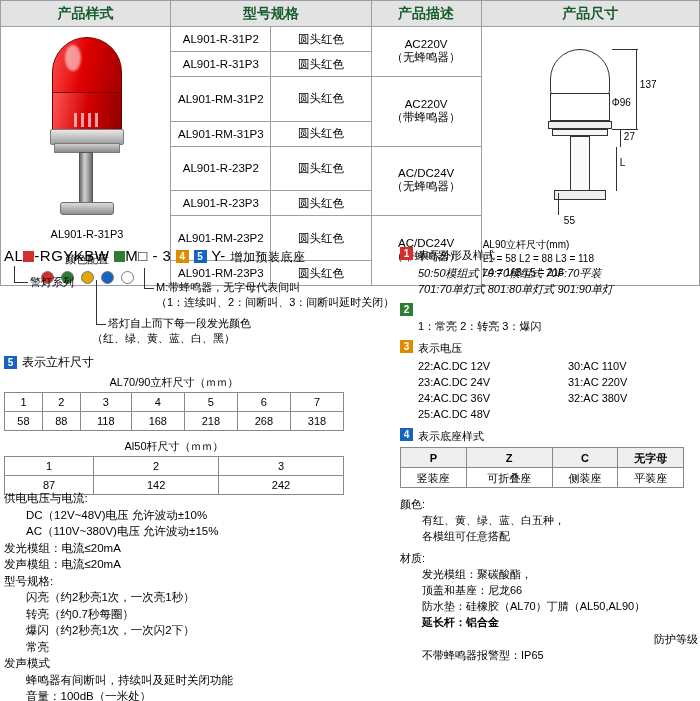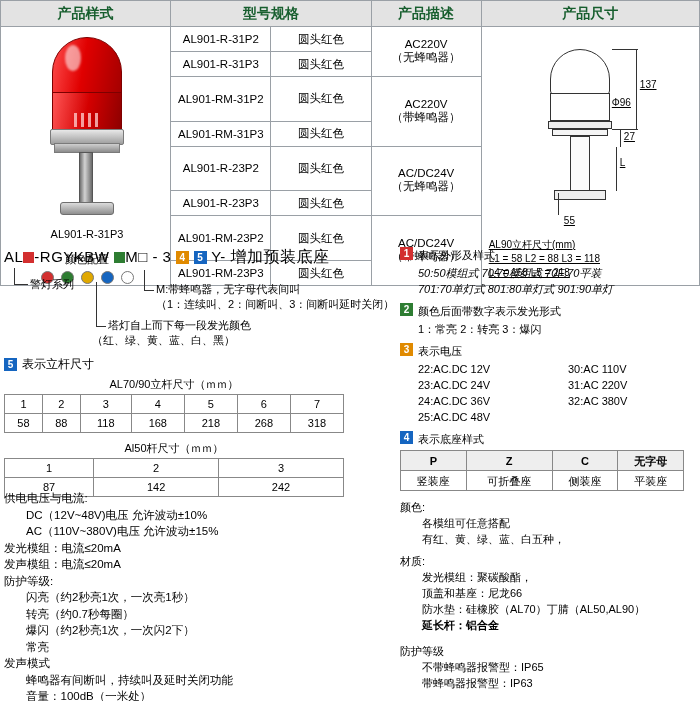--- a/index.html
+++ b/index.html
@@ -76,21 +76,21 @@
   }
   .d-body{
     position:absolute; left:42px; top:60px; width:60px; height:28px;
     background:#fff; border:1.5px solid #333;
   }
   .d-ring1{ position:absolute; left:40px; top:88px; width:64px; height:8px; border:1.5px solid #333; background:#eee;}
   .d-ring2{ position:absolute; left:44px; top:96px; width:56px; height:7px; border:1.5px solid #333; background:#f5f5f5;}
   .d-pole{ position:absolute; left:62px; top:103px; width:20px; height:56px; border:1.5px solid #333; background:#fafafa;}
   .d-foot{ position:absolute; left:46px; top:157px; width:52px; height:10px; border:1.5px solid #333; background:#eee;}
   .d-arrowline{ position:absolute; border-left:1px solid #333; }
-  .d-txt{ position:absolute; font-size:10px;text-decoration:underline; }
+  .d-txt{ position:absolute; font-size:10px; }
   .d-hline{ position:absolute; border-top:1px solid #333; }
 
   
   #naming { position:absolute; left:4px; top:247px; width:392px; }
   .code-row { font-size:15px; letter-spacing:0.5px; }
   .sqr { display:inline-block; width:11px; height:11px; vertical-align:-1px; }
   .sq-red{ background:#d32f2f; }
   .sq-green{ background:#2e7d32; }
   .numbox{
     display:inline-block; width:13px; height:13px; line-height:13px; color:#fff;
@@ -182,21 +182,21 @@
 
         <div class="d-txt" style="left:116px; top:98px;">27</div>
         <div class="d-arrowline" style="left:112px; top:96px; height:18px;"></div>
 
         <div class="d-txt" style="left:112px; top:124px;">L</div>
         <div class="d-arrowline" style="left:108px; top:114px; height:44px;"></div>
 
         <div class="d-txt" style="left:56px; top:182px;">55</div>
         <div class="d-arrowline" style="left:50px; top:160px; height:22px;"></div>
       </div>
-      <div style="font-size:10px; padding-left:6px; line-height:14px;text-decoration:underline;">
+      <div style="font-size:10px; line-height:14px;">
         <div>AL90立杆尺寸(mm)</div>
         <div>L1 = 58   L2 = 88   L3 = 118</div>
         <div>L4 = 168   L5 = 218</div>
       </div>
     </td>
   </tr>
 
   <tr>
     <td class="cell">AL901-R-31P3</td>
     <td class="cell">圆头红色</td>
@@ -243,21 +243,21 @@
 </tbody>
   </table>
 
 <div id="naming">
 
   <div class="code-row">
     <span>AL</span><span class="sqr sq-red"></span><span>-RGYKBW</span>
     <span class="sqr sq-green"></span><span>M□ - 3</span>
     <span class="numbox nb-orange">4</span><span> </span><span class="numbox nb-blue">5</span>
     <span> Y-</span>
-    <span style="font-size:16px">增加预装底座</span>
+    <span style="font-size:12px">增加预装底座</span>
   </div>
 
   <div style="position:relative; height:20px;">
     <div style="position:absolute; left:10px; top:0; width:1px; height:16px; background:#333;"></div>
     <div style="position:absolute; left:10px; top:16px; width:14px; height:1px; background:#333;"></div>
     <div style="position:absolute; left:26px; top:9px; font-size:11px;">警灯系列</div>
   </div>
 
   <div style="position:relative; height:34px; margin-top:-6px;">
     <div style="position:absolute; left:140px; top:-12px; width:1px; height:20px; background:#333;"></div>
@@ -318,21 +318,21 @@
   </tbody>
     </table>
 </div>
 
 <div id="specs">
   <div class="sp-title">供电电压与电流:</div>
   <div class="sp-ind">DC（12V~48V)电压 允许波动±10%</div>
   <div class="sp-ind">AC（110V~380V)电压 允许波动±15%</div>
   <div>发光模组：电流≤20mA</div>
   <div>发声模组：电流≤20mA</div>
-  <div>防护等级:</div>
+  <div>型号规格:</div>
   <div class="sp-ind">闪亮（约2秒亮1次，一次亮1秒）</div>
   <div class="sp-ind">转亮（约0.7秒每圈）</div>
   <div class="sp-ind">爆闪（约2秒亮1次，一次闪2下）</div>
   <div class="sp-ind">常亮</div>
   <div>发声模式</div>
   <div class="sp-ind">蜂鸣器有间断叫，持续叫及延时关闭功能</div>
   <div class="sp-ind">音量：100dB（一米处）</div>
 </div>
 
 <div id="right">
@@ -341,21 +341,20 @@
     <span class="numbox nb-red">1</span>
     <span>表示外形及样式</span>
   </div>
   <div class="r-list" style="padding-left:18px;font-style:italic;">
     <div>50:50模组式        70:70模组式              70F:70平装</div>
     <div>701:70单灯式      801:80单灯式              901:90单灯</div>
   </div>
 
   <div class="r-head">
     <span class="numbox nb-green">2</span>
-    <span>颜色后面带数字表示发光形式</span>
   </div>
   <div class="r-list" style="padding-left:18px;">
     <div>1：常亮    2：转亮    3：爆闪</div>
   </div>
 
   <div class="r-head">
     <span class="numbox nb-orange">3</span>
     <span>表示电压</span>
   </div>
   <div class="r-list" style="padding-left:18px;">
@@ -392,25 +391,24 @@
     <tr>
       <td>竖装座</td>
       <td>可折叠座</td>
       <td>侧装座</td>
       <td>平装座</td>
     </tr>
   </tbody>
     </table>
 
   <div style="margin-top:8px;">颜色:</div>
+  <div style="padding-left:22px;">有红、黄、绿、蓝、白五种，</div>
   <div style="padding-left:22px;">各模组可任意搭配</div>
-  <div style="padding-left:22px;">有红、黄、绿、蓝、白五种，</div>
 
   <div style="margin-top:6px;">材质:</div>
   <div style="padding-left:22px;">发光模组：聚碳酸酯，</div>
   <div style="padding-left:22px;">顶盖和基座：尼龙66</div>
   <div style="padding-left:22px;">防水垫：硅橡胶（AL70）丁腈（AL50,AL90）</div>
   <div style="padding-left:22px;font-weight:bold;">延长杆：铝合金</div>
 
-  <div style="margin-top:10px;">防护等级</div>
+  <div style="margin-top:1px;text-align:right;">防护等级</div>
   <div style="padding-left:22px;">不带蜂鸣器报警型：IP65</div>
-  <div style="padding-left:22px;">带蜂鸣器报警型：IP63</div>
 </div>
 
 </body></html>

